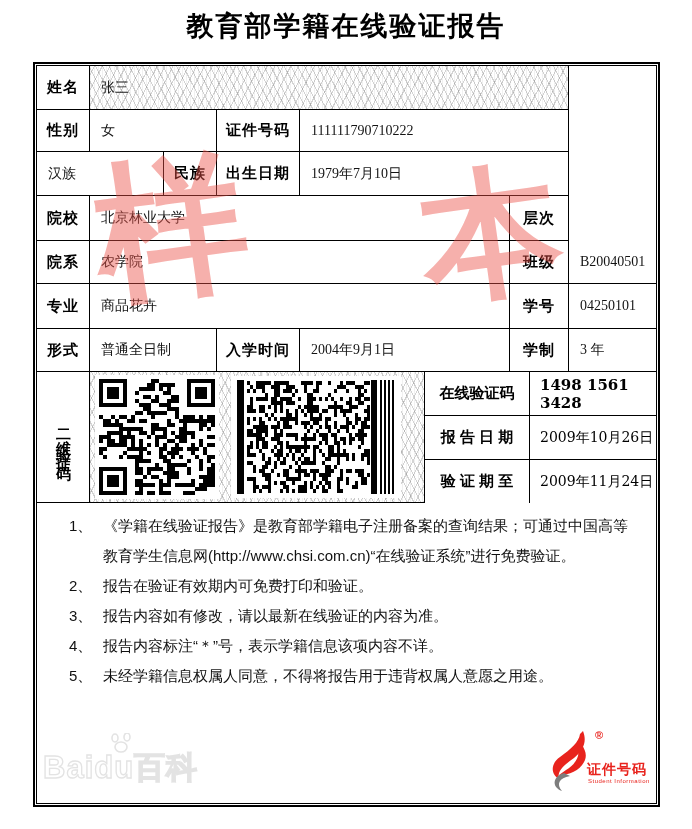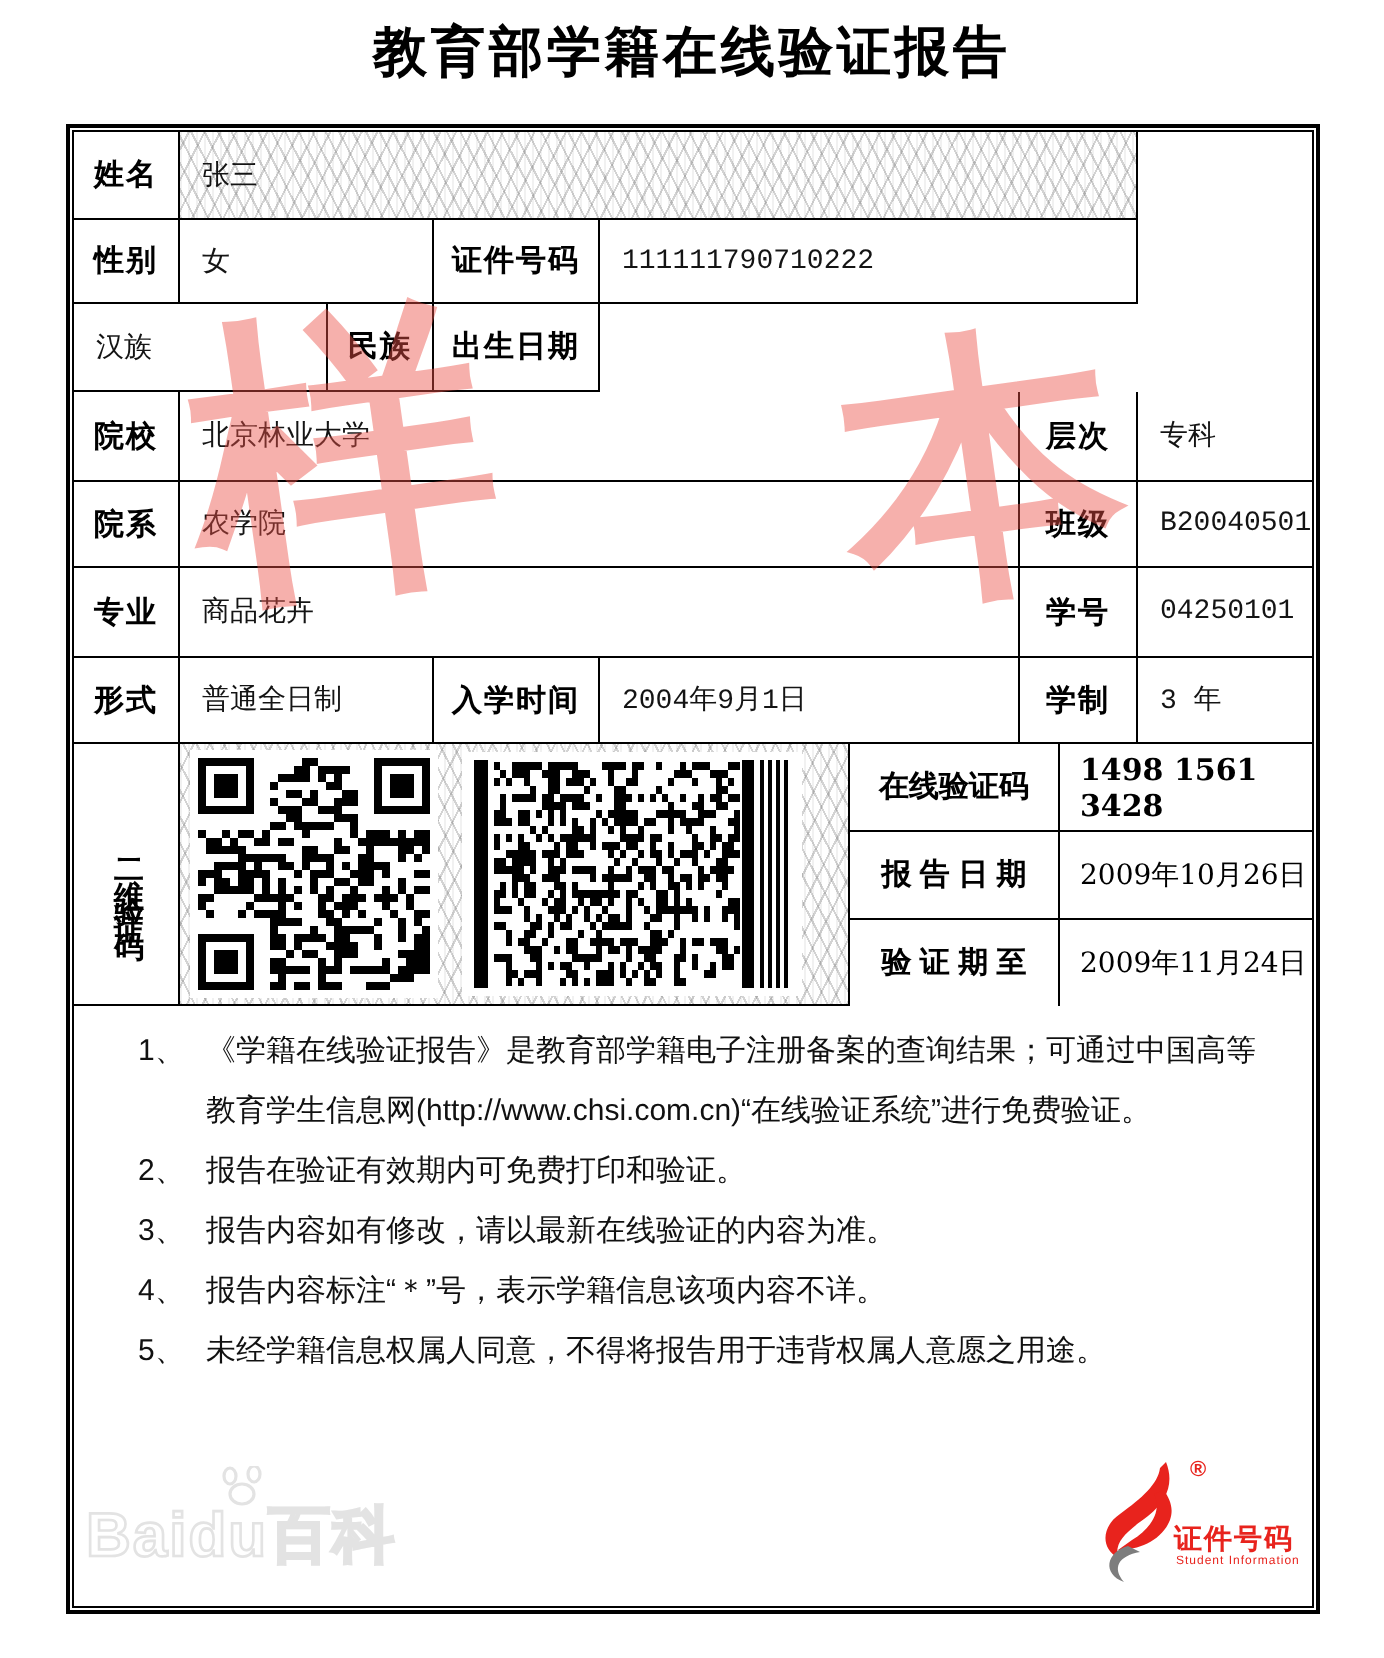--- a/index.html
+++ b/index.html
@@ -13,21 +13,21 @@
   .frame-outer{position:absolute;left:33px;top:62px;width:627px;height:745px;
     border:2px solid #000;box-sizing:border-box;background:#fff;}
   .frame-inner{position:absolute;inset:1px;border:1px solid #000;
     display:flex;flex-direction:column;overflow:hidden;}
 
   
   .row{display:flex;align-items:stretch;position:relative;flex:none;}
   .cell{box-sizing:border-box;border-right:1px solid #000;border-bottom:1px solid #000;
     display:flex;align-items:center;overflow:hidden;}
   .lbl{justify-content:center;font-weight:bold;font-size:15px;letter-spacing:1px;}
-  .val{padding-left:11px;font-family:Liberation Mono, monospace;
+  .val{padding-left:11px;font-family:Liberation Serif, serif;
     font-size:14px;color:#141414;}
   .grow{flex:1;border-right:none;}
 
   .guilloche{background:
     repeating-linear-gradient(63deg, rgba(110,110,110,.30) 0 1px, transparent 1px 6px),
     repeating-linear-gradient(-63deg, rgba(110,110,110,.30) 0 1px, transparent 1px 7px),
     repeating-linear-gradient(90deg, rgba(140,140,140,.12) 0 1px, transparent 1px 4px);}
 
   
   .photo-cell{position:absolute;top:0;right:0;width:87px;height:130px;
@@ -111,29 +111,29 @@
       <div class="cell lbl" style="width:53px;">性别</div>
       <div class="cell val" style="width:127px;">女</div>
       <div class="cell lbl" style="width:83px;">证件号码</div>
       <div class="cell val" style="width:269px;">111111790710222</div>
       <div class="spacer"></div>
     </div>
     <div class="row" style="height:44px;">
       <div class="cell val" style="width:127px;">汉族</div>
       <div class="cell lbl" style="width:53px;">民族</div>
       <div class="cell lbl" style="width:83px;">出生日期</div>
+      <div class="cell val" style="width:269px;">1979年7月10日</div>
       <div class="spacer"></div>
     </div>
   </div>
 
   <div class="row" style="height:45px;">
     <div class="cell lbl" style="width:53px;">院校</div>
     <div class="cell val" style="width:420px;">北京林业大学</div>
     <div class="cell lbl" style="width:59px;">层次</div>
-    <div class="cell val grow">专科</div>
   </div>
   <div class="row" style="height:43px;">
     <div class="cell lbl" style="width:53px;">院系</div>
     <div class="cell val" style="width:420px;">农学院</div>
     <div class="cell lbl" style="width:59px;">班级</div>
     <div class="cell val grow">B20040501</div>
   </div>
   <div class="row" style="height:45px;">
     <div class="cell lbl" style="width:53px;">专业</div>
     <div class="cell val" style="width:420px;">商品花卉</div>

